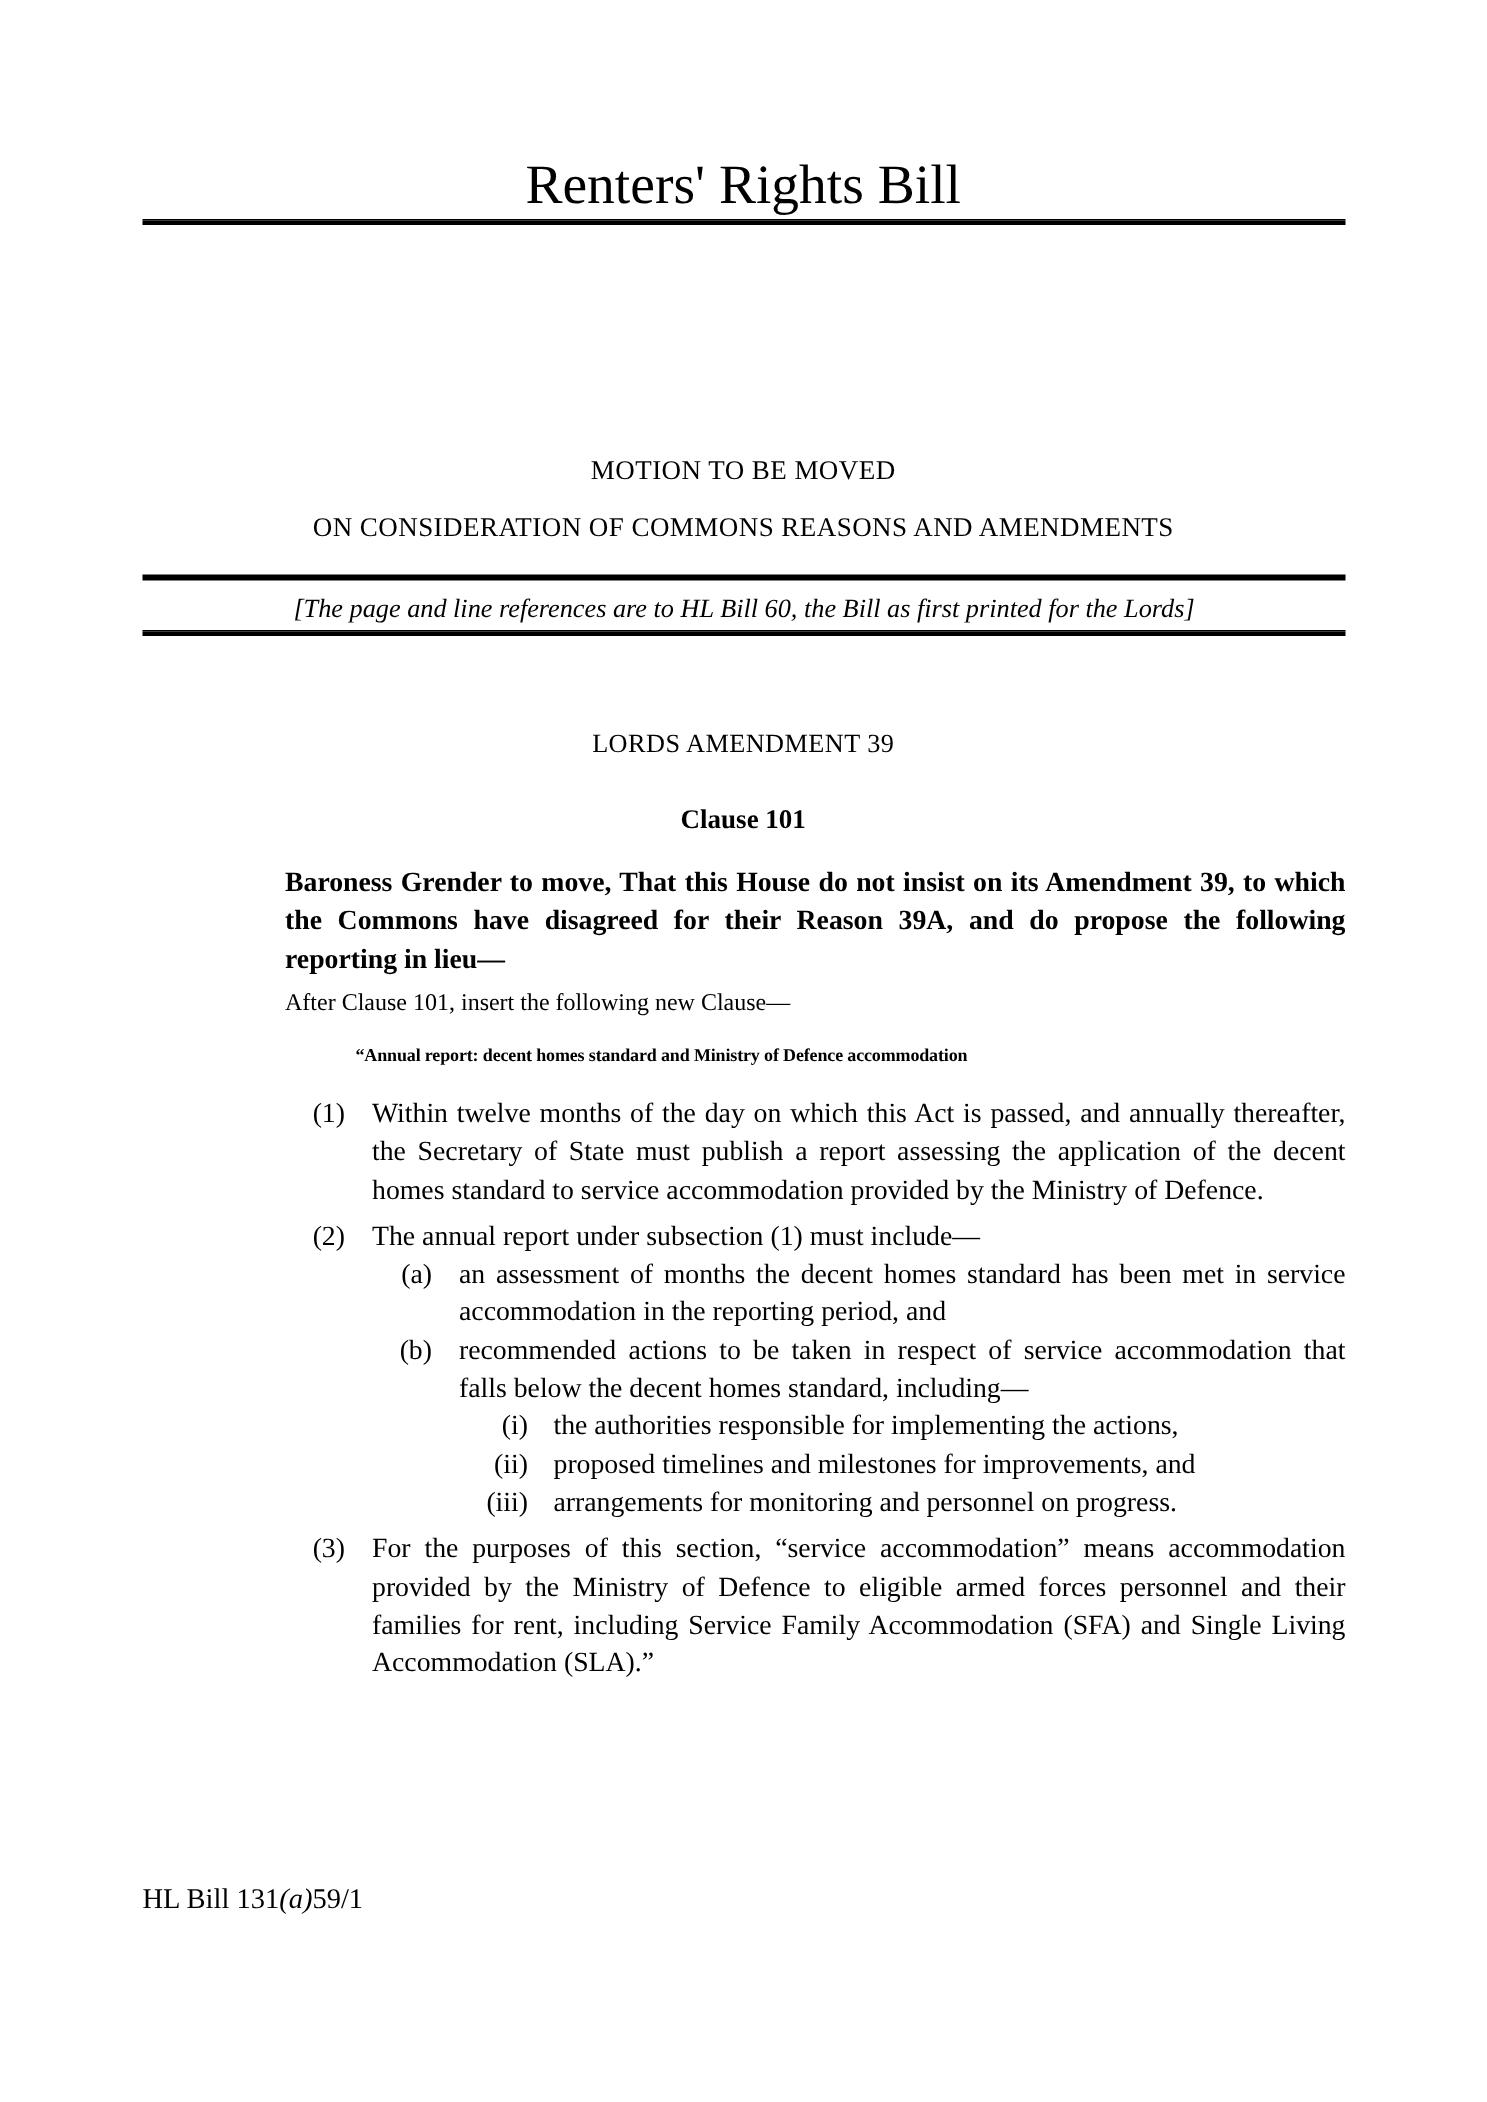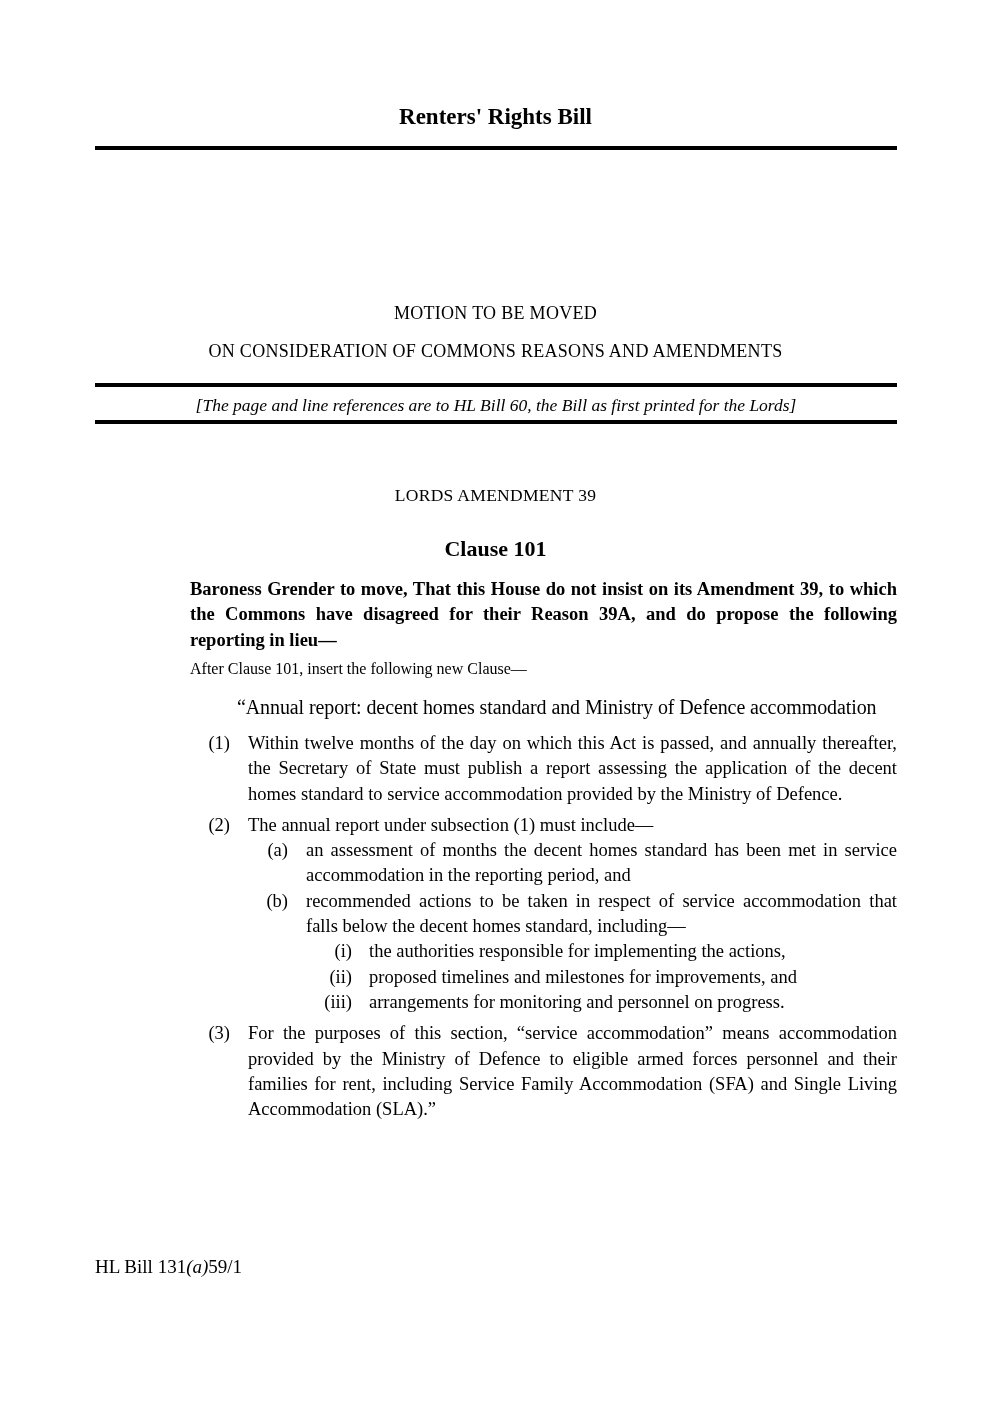--- a/index.html
+++ b/index.html
@@ -1,47 +1,47 @@
 <!DOCTYPE html>
 <html><head>
 <meta charset="utf-8">
 <style>
   * { margin:0; padding:0; box-sizing:border-box; }
   html,body { background:#ffffff; }
   body { width:991px; height:1401px; font-family:"Liberation Serif", serif; color:#000; }
   .page { position:relative; width:991px; height:1401px; background:#fff; overflow:hidden; }
 
   .title { position:absolute; top:104px; left:0; width:991px; text-align:center;
-           font-size:23px; font-weight:bold; line-height:1.1; }
+           font-size:37px; font-weight:normal; line-height:1.1; }
 
   .double-rule { position:absolute; left:95px; width:802px; height:2px;
                  border-top:1.5px solid #000; border-bottom:3px solid #000; }
   .rule-title { top:146px; }
   .rule-note-top { top:383px; }
   .rule-note-bottom { top:420px; }
 
   .caps-heading { position:absolute; left:0; width:991px; text-align:center;
                   font-size:18px; letter-spacing:0.3px; }
   .motion { top:303px; }
   .consider { top:341px; }
   .lords { top:485px; font-size:17.5px; }
 
   .reference-note { position:absolute; top:395px; left:95px; width:802px;
                     text-align:center; font-style:italic; font-size:17.5px;font-family:Liberation Serif, serif; }
 
   .clause-heading { position:absolute; top:536px; left:0; width:991px; text-align:center;
-                    font-size:22px; font-weight:bold; }
+                    font-size:18px; font-weight:bold; }
 
   .motion-text { position:absolute; top:577px; left:190px; width:707px;
                  font-size:18.5px; line-height:25.3px; font-weight:bold; text-align:justify; }
 
   .instruction { position:absolute; top:660px; left:190px; width:707px; font-size:16px; }
 
   .new-clause-title { position:absolute; top:696px; left:237px; width:700px;
-                      font-size:20px; font-weight:normal; white-space:nowrap; letter-spacing:-0.1px; }
+                      font-size:12px; font-weight:bold; white-space:nowrap; letter-spacing:-0.1px; }
 
   .provisions { position:absolute; top:731px; left:190px; width:707px;
                 font-size:18.5px; line-height:25.3px; }
   .prov { display:flex; margin-top:6px; }
   .prov:first-child { margin-top:0; }
   .prov > .num { flex:0 0 40px; text-align:right; }
   .prov > .pbody { flex:1 1 auto; margin-left:18px; min-width:0; }
   .just { text-align:justify; }
   .sub { display:flex; }
   .sub > .num { flex:0 0 40px; text-align:right; }

